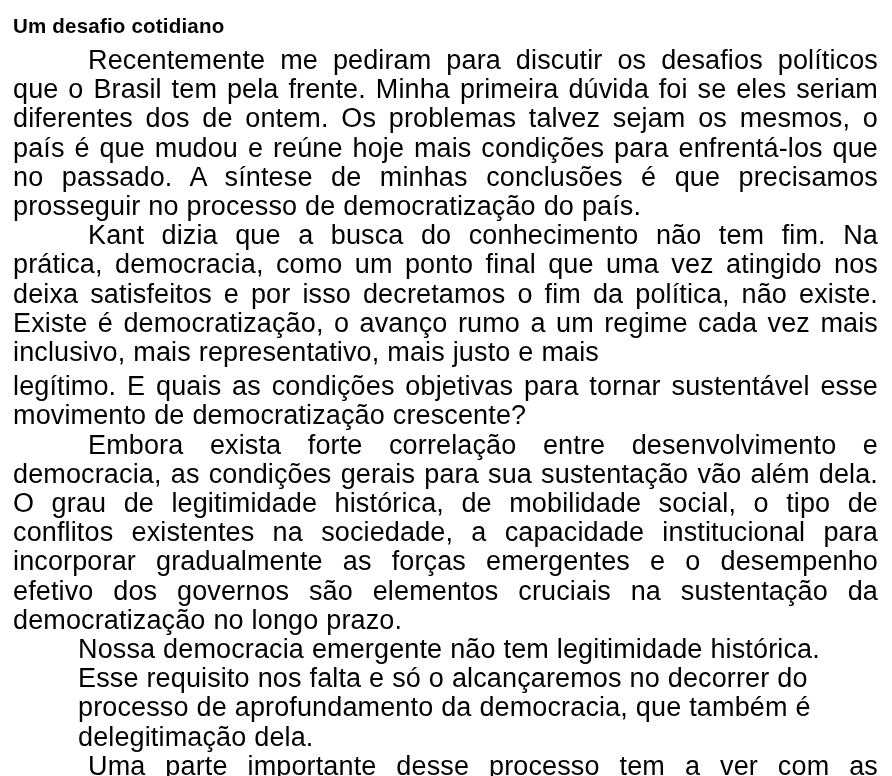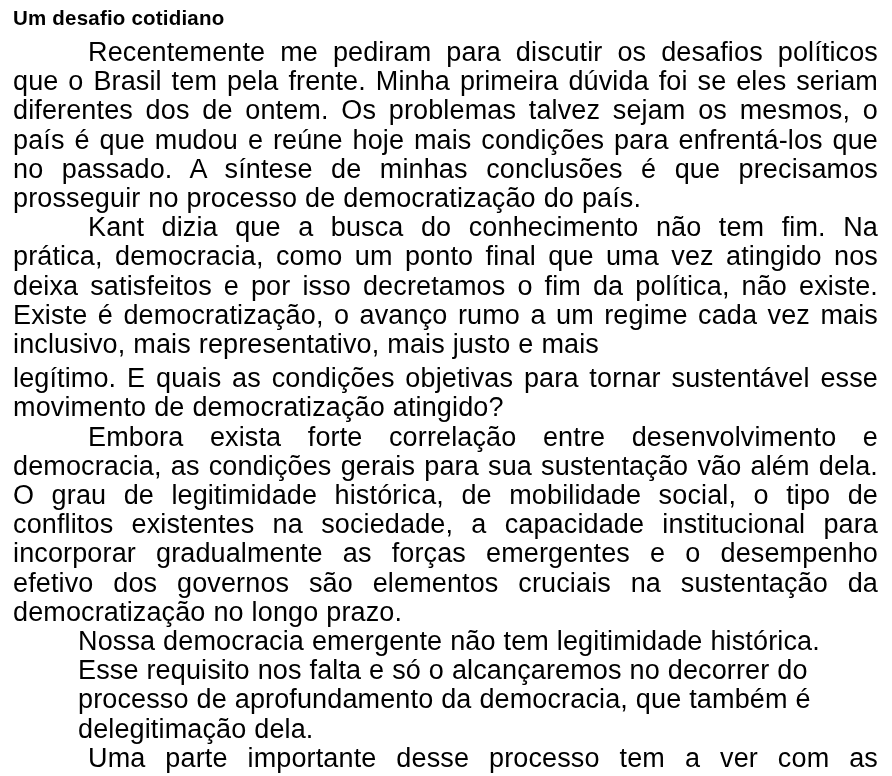--- a/index.html
+++ b/index.html
@@ -22,21 +22,21 @@
     width: 892px;
     height: 776px;
     box-sizing: border-box;
     padding: 4px 14px 0 13px;
     background: #ffffff;
   }
 
   .doc-title {
     font-size: 20.5px;
     line-height: 28px;
-    margin: 0 0 6px 0;
+    margin: 8px 0 6px 0;
     text-align: left;
     white-space: nowrap;
     letter-spacing: 0.01em;
   }
 
   .body-block {
     font-size: 27px;
     line-height: 29.2px;
     text-align: justify;
     text-justify: inter-word;
@@ -79,21 +79,21 @@
   <h1 class="doc-title">Um desafio cotidiano</h1>
 
   <div class="body-block">
 
     <p class="para">Recentemente me pediram para discutir os desafios políticos que o Brasil tem pela frente. Minha primeira dúvida foi se eles seriam diferentes dos de ontem. Os problemas talvez sejam os mesmos, o país é que mudou e reúne hoje mais condições para enfrentá-los que no passado. A síntese de minhas conclusões é que precisamos prosseguir no processo de democratização do país.</p>
 
     <p class="para">Kant dizia que a busca do conhecimento não tem fim. Na prática, democracia, como um ponto final que uma vez atingido nos deixa satisfeitos e por isso decretamos o fim da política, não existe. Existe é democratização, o avanço rumo a um regime cada vez mais inclusivo, mais representativo, mais justo e mais</p>
 
     <span class="spacer-line"></span>
 
-    <p class="para para--loose" style="text-indent:0;">legítimo. E quais as condições objetivas para tornar sustentável esse movimento de democratização atingido?</p>
+    <p class="para para--loose" style="text-indent:0;">legítimo. E quais as condições objetivas para tornar sustentável esse movimento de democratização crescente?</p>
 
     <p class="para">Embora exista forte correlação entre desenvolvimento e democracia, as condições gerais para sua sustentação vão além dela. O grau de legitimidade histórica, de mobilidade social, o tipo de conflitos existentes na sociedade, a capacidade institucional para incorporar gradualmente as forças emergentes e o desempenho efetivo dos governos são elementos cruciais na sustentação da democratização no longo prazo.</p>
 
     <p class="para para--indent-block">Nossa democracia emergente não tem legitimidade histórica. Esse requisito nos falta e só o alcançaremos no decorrer do processo de aprofundamento da democracia, que também é delegitimação dela.</p>
 
     <p class="para">Uma parte importante desse processo tem a ver com as relações rotineiras entre o poder público e os cidadãos. Qualquer flagrante da rotina desse relacionamento arrisca capturar cenas explícitas de desrespeito e pequenas ou grandes tiranias. As regras dessa relação não estão claras. Não existem mecanismos acessíveis de reclamação e desagravo.</p>
 
   </div>
 </div>
 

